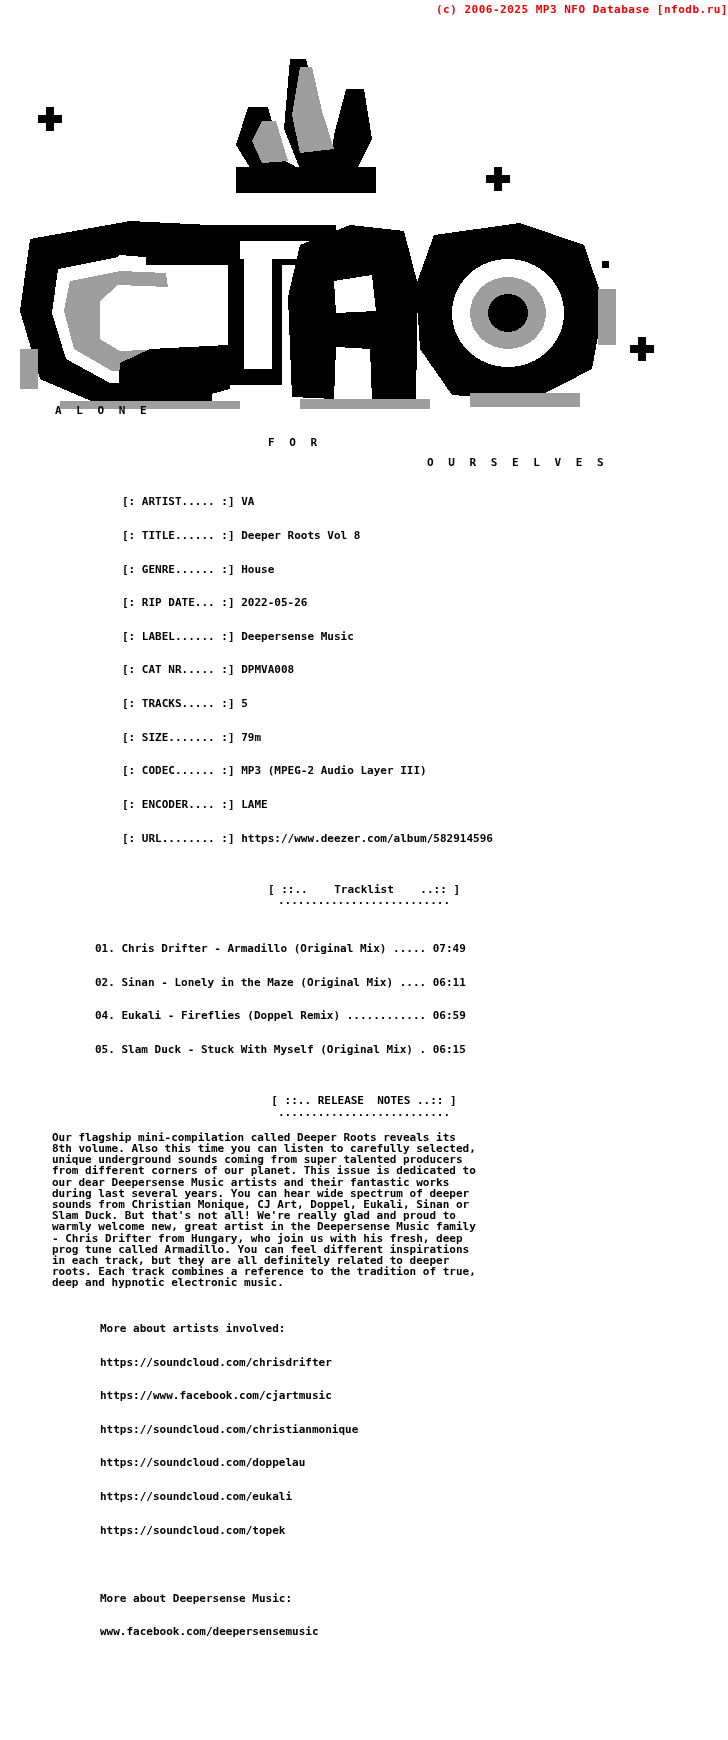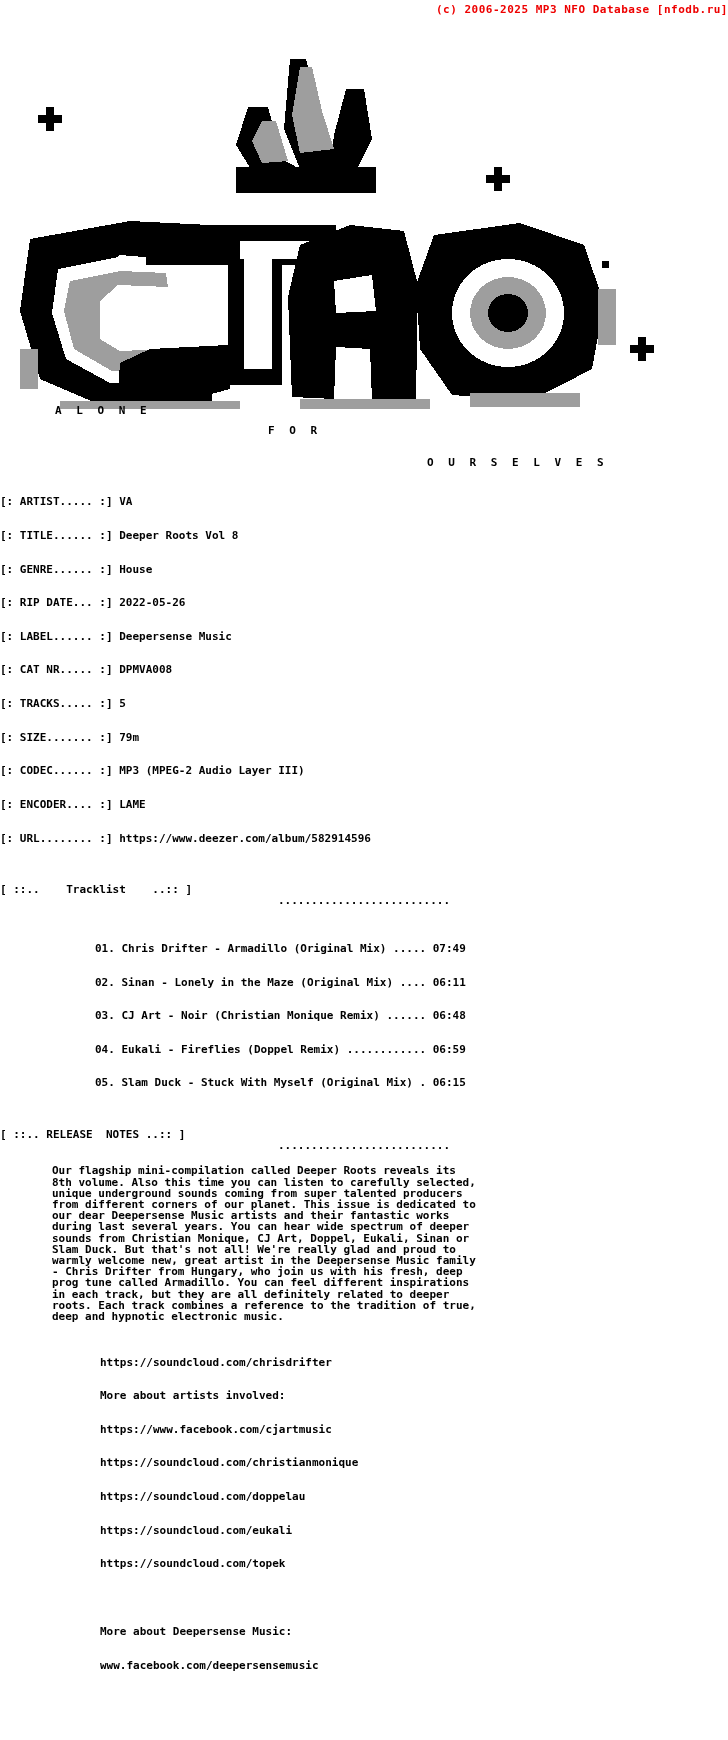--- a/index.html
+++ b/index.html
@@ -26,36 +26,36 @@
   }
 
   
   .logo-wrap{position:relative;height:455px;width:728px;text-align:center;}
   .logo-svg{position:absolute;left:0;top:30px;}
   .logo-words{
     position:absolute;left:0;top:386px;width:728px;
     font-size:11px;font-weight:bold;white-space:pre;
   }
   .lw-alone{position:absolute;left:55px;top:0;letter-spacing:4px;}
-  .lw-for{position:absolute;left:268px;top:20px;letter-spacing:4px;}
+  .lw-for{position:absolute;left:268px;top:32px;letter-spacing:4px;}
   .lw-ourselves{position:absolute;left:427px;top:16px;letter-spacing:4px;margin-top:36px;}
 
   
   .mono{
     font-size:11px;
     line-height:11.2px;
     white-space:pre;
     font-weight:bold;
     letter-spacing:0px;
   }
 
-  .meta{margin-top:0px;}
+  .meta{margin-left:122px;margin-top:0px;}
   .meta .row{white-space:pre;}
 
-  .sect-title{margin-top:18px;}
+  .sect-title{text-align:center;margin-top:18px;}
   .sect-dots{text-align:center;}
 
   .tracklist{margin-left:95px;margin-top:14px;}
   .notes-body{margin-left:52px;margin-top:14px;}
   .links{margin-left:100px;margin-top:12px;}
 </style>
 </head>
 <body>
 
 <div class="page">
@@ -148,21 +148,20 @@
     <div class="row"><span>[: ENCODER.... :]</span> <span>LAME</span></div>
     <div class="row"><span>[: URL........ :]</span> <span>https://www.deezer.com/album/582914596</span></div>
   </div>
 
   <div class="sect-title mono">[ ::..    Tracklist    ..:: ]</div>
   <div class="sect-dots mono">..........................</div>
 
   <div class="tracklist mono">
     <div>01. Chris Drifter - Armadillo (Original Mix) ..... 07:49</div>
     <div>02. Sinan - Lonely in the Maze (Original Mix) .... 06:11</div>
-    <div>03. CJ Art - Noir (Christian Monique Remix) ...... 06:48</div>
     <div>04. Eukali - Fireflies (Doppel Remix) ............ 06:59</div>
     <div>05. Slam Duck - Stuck With Myself (Original Mix) . 06:15</div>
   </div>
 
   <div class="sect-title mono">[ ::.. RELEASE  NOTES ..:: ]</div>
   <div class="sect-dots mono">..........................</div>
 
   <div class="notes-body mono">Our flagship mini-compilation called Deeper Roots reveals its
 8th volume. Also this time you can listen to carefully selected,
 unique underground sounds coming from super talented producers
@@ -172,22 +171,22 @@
 sounds from Christian Monique, CJ Art, Doppel, Eukali, Sinan or
 Slam Duck. But that's not all! We're really glad and proud to
 warmly welcome new, great artist in the Deepersense Music family
 - Chris Drifter from Hungary, who join us with his fresh, deep
 prog tune called Armadillo. You can feel different inspirations
 in each track, but they are all definitely related to deeper
 roots. Each track combines a reference to the tradition of true,
 deep and hypnotic electronic music.</div>
 
   <div class="links mono">
+    <div>More about artists involved:</div>
     <div>https://soundcloud.com/chrisdrifter</div>
-    <div>More about artists involved:</div>
     <div>https://www.facebook.com/cjartmusic</div>
     <div>https://soundcloud.com/christianmonique</div>
     <div>https://soundcloud.com/doppelau</div>
     <div>https://soundcloud.com/eukali</div>
     <div>https://soundcloud.com/topek</div>
   </div>
 
   <div class="links mono">
     <div>More about Deepersense Music:</div>
     <div>www.facebook.com/deepersensemusic</div>

